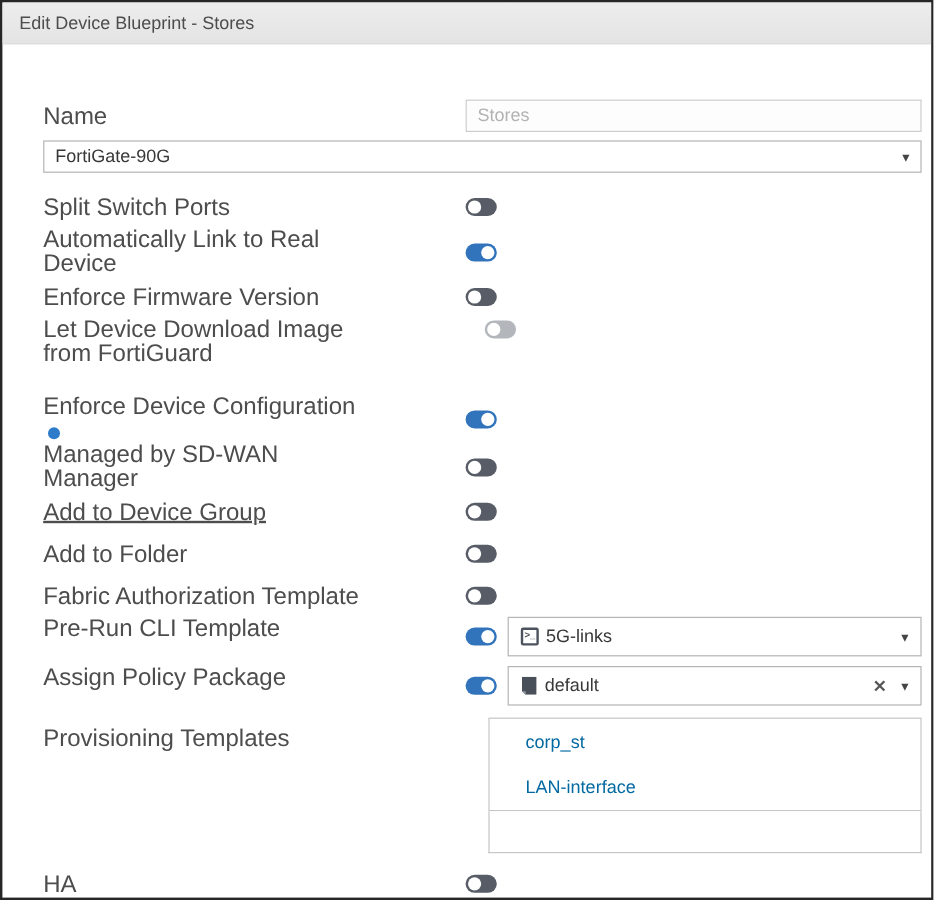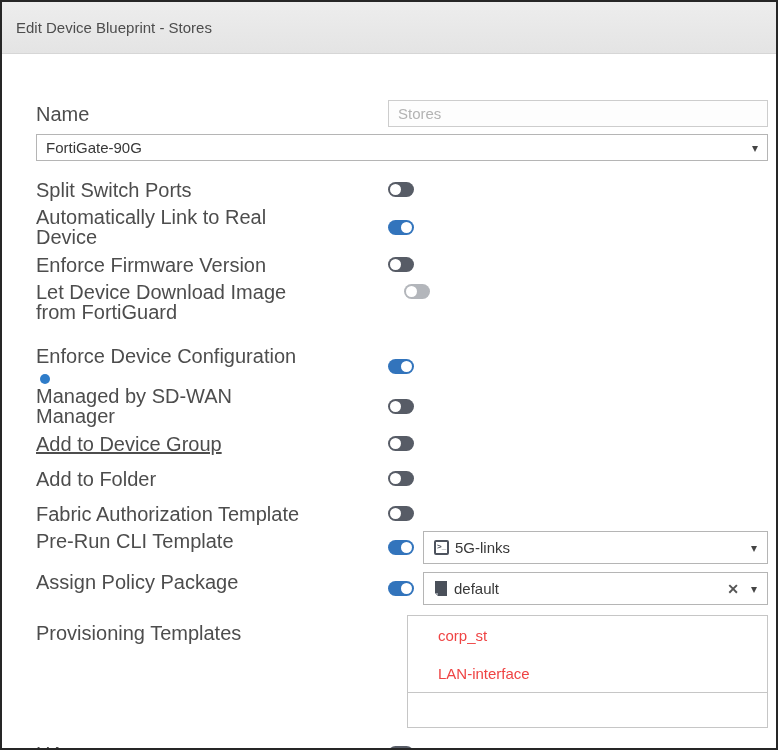--- a/index.html
+++ b/index.html
@@ -8,21 +8,21 @@
 
   .dialog {
     width:778px; height:750px;
     border:2px solid #262626;
     background:#fff;
     position:relative;
     overflow:hidden;
   }
 
   .titlebar {
-    height:52px;
+    height:35px;
     background:linear-gradient(#ededed,#e4e4e4);
     border-bottom:1px solid #d6d6d6;
     display:flex; align-items:center;
     padding-left:14px;
     font-size:15px; color:#4d4d4d;
   }
 
   .body { padding:46px 8px 0 34px; }
 
   .form-row { display:flex; }
@@ -121,21 +121,21 @@
     flex:0 0 15px;
   }
   .pkg-icon { flex:0 0 14px; display:flex; }
 
   .prov-box { flex:1; }
   .prov-list { border:1px solid #c6c6c6; }
   .prov-item {
     height:38px;
     display:flex; align-items:center;
     padding-left:30px;
-    font-size:15px; color:#ef4444;
+    font-size:15px; color:#0369a1;
     cursor:pointer;
   }
   .prov-input {
     width:100%; height:35px;
     border:1px solid #c6c6c6;
     border-top:none;
     font-size:15px;
     font-family:"Liberation Sans", sans-serif;
     padding:0 9px;
   }

